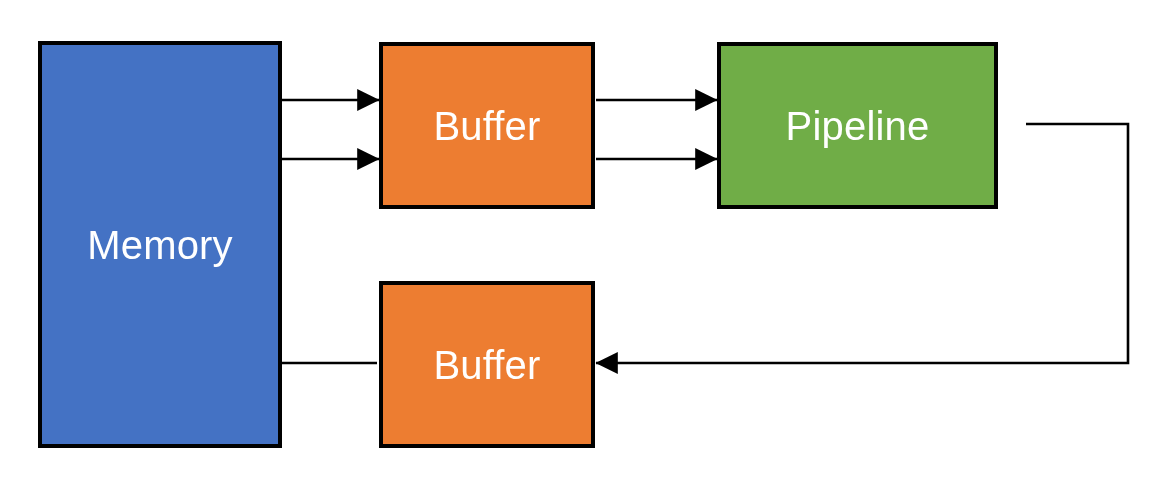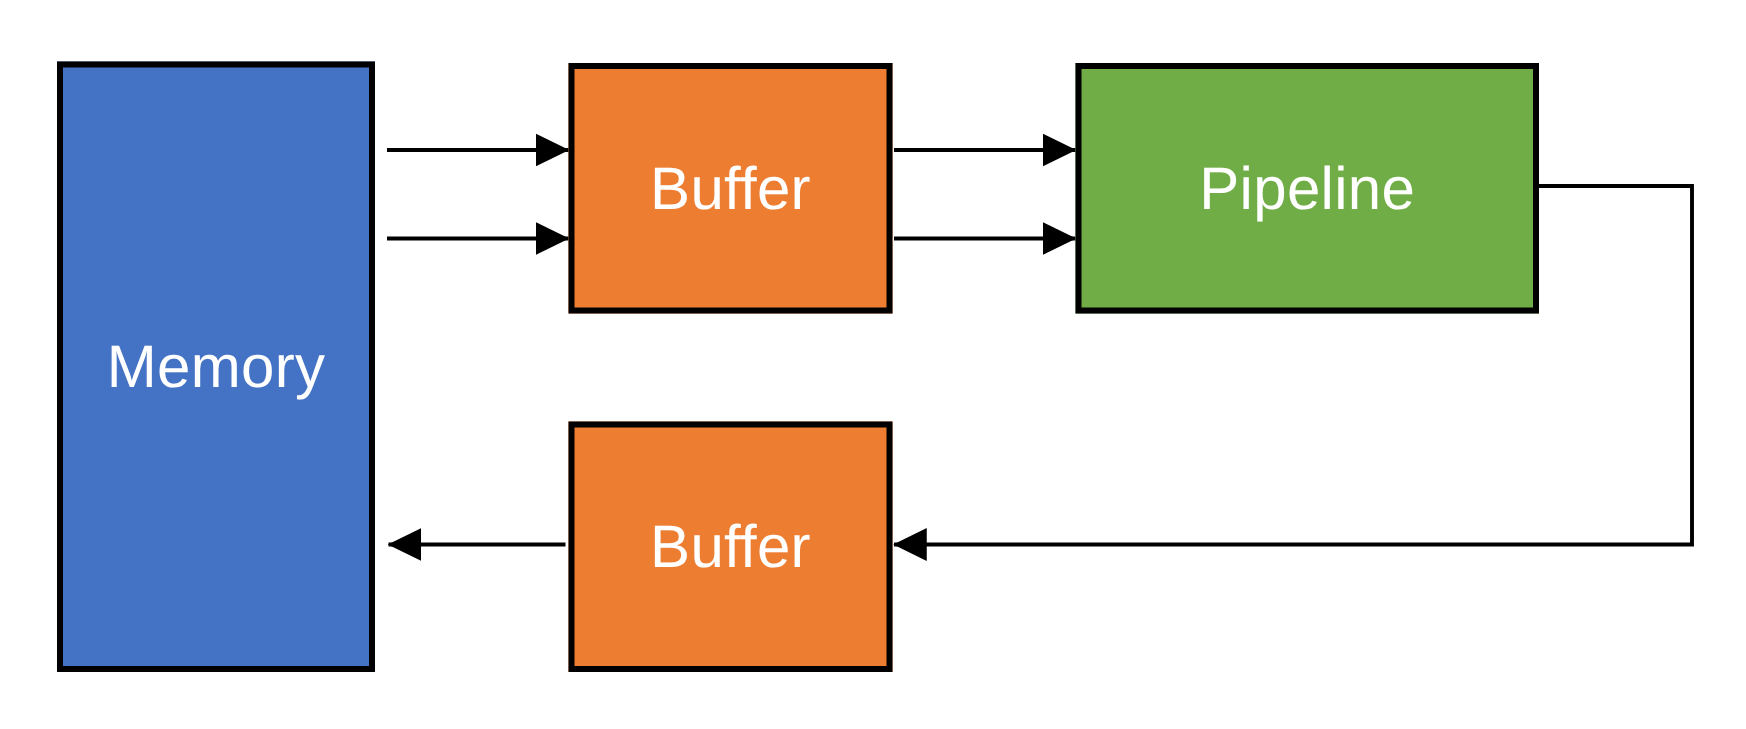--- a/index.html
+++ b/index.html
@@ -109,29 +109,29 @@
       <polyline class="edge" fill="none" stroke="#000000" stroke-width="2.6" marker-end="url(#arrow-end)" points="596,100 717,100"></polyline>
 
       <polyline class="edge" fill="none" stroke="#000000" stroke-width="2.6" marker-end="url(#arrow-end)" points="596,159 717,159"></polyline>
 
       <polyline class="edge" fill="none" stroke="#000000" stroke-width="2.6" stroke-linejoin="miter" marker-end="url(#arrow-end)" points="1026,124 1128,124 1128,363 596,363"></polyline>
 
       <polyline class="edge" fill="none" stroke="#000000" stroke-width="2.6" marker-end="url(#arrow-end)" points="377,363 259,363"></polyline>
     </g>
   </svg>
 
-  <div class="node" id="node-memory" style="left: 38px; top: 41px; width: 212px; height: 407px; background: rgb(68, 114, 196); border-color: rgb(0, 0, 0);">
+  <div class="node" id="node-memory" style="left: 38px; top: 41px; width: 244px; height: 407px; background: rgb(68, 114, 196); border-color: rgb(0, 0, 0);">
     <span class="node-label">Memory</span>
   </div>
 
   <div class="node" id="node-buffer-top" style="left: 379px; top: 42px; width: 216px; height: 167px; background: rgb(237, 125, 49); border-color: rgb(0, 0, 0);">
     <span class="node-label">Buffer</span>
   </div>
 
-  <div class="node" id="node-pipeline" style="left: 717px; top: 42px; width: 309px; height: 167px; background: rgb(112, 173, 71); border-color: rgb(0, 0, 0);">
+  <div class="node" id="node-pipeline" style="left: 717px; top: 42px; width: 281px; height: 167px; background: rgb(112, 173, 71); border-color: rgb(0, 0, 0);">
     <span class="node-label">Pipeline</span>
   </div>
 
   <div class="node" id="node-buffer-bottom" style="left: 379px; top: 281px; width: 216px; height: 167px; background: rgb(237, 125, 49); border-color: rgb(0, 0, 0);">
     <span class="node-label">Buffer</span>
   </div>
 
 </div>
 
 </body></html>

